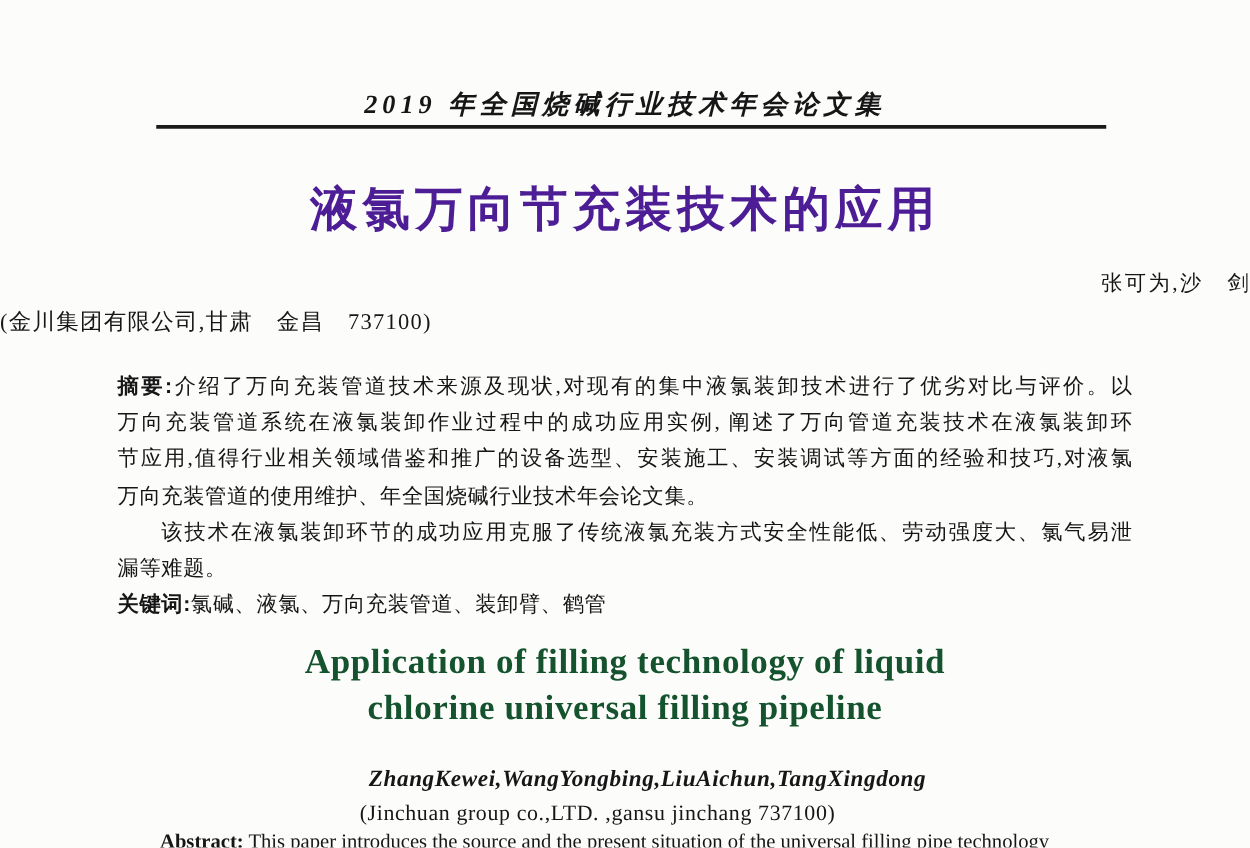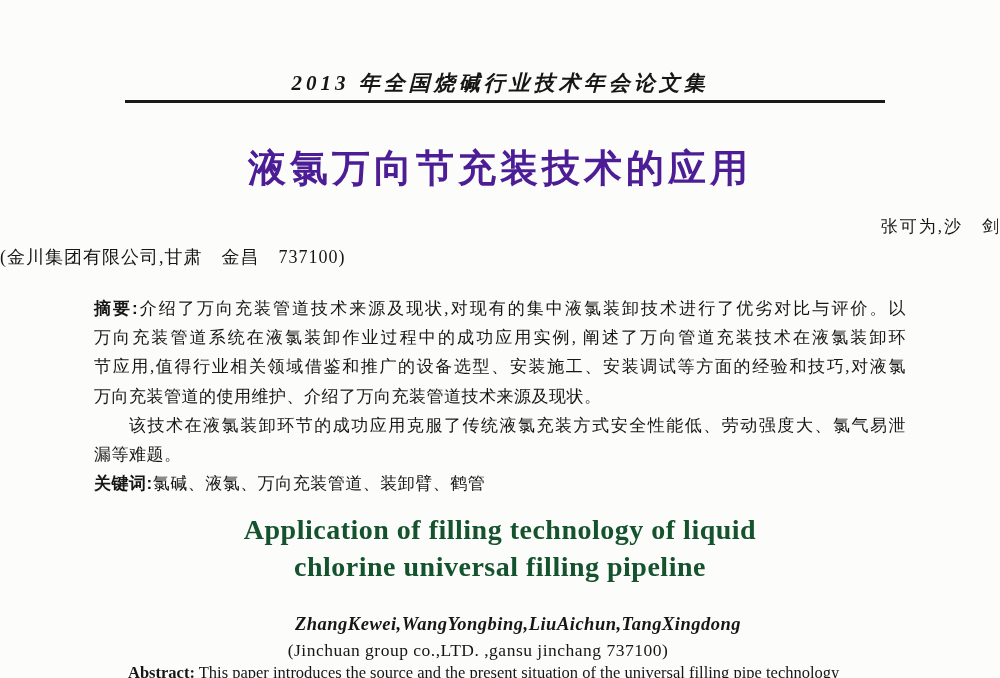--- a/index.html
+++ b/index.html
@@ -98,33 +98,33 @@
     text-indent: 34px;
     white-space: nowrap;
   }
   .lbl-en { font-weight: 700; }
 </style>
 </head>
 <body>
 
 <div class="page">
 
-  <div class="header">2013 年全国烧碱行业技术年会论文集</div>
+  <div class="header">2019 年全国烧碱行业技术年会论文集</div>
   <div class="header-rule"></div>
 
   <h1 class="title-zh">液氯万向节充装技术的应用</h1>
 
   <div class="authors-zh">张可为,沙　剑</div>
   <div class="affiliation-zh">(金川集团有限公司,甘肃　金昌　737100)</div>
 
   <div class="abstract">
     <div class="abs-line just"><span class="lbl">摘要:</span><span>介绍了万向充装管道技术来源及现状,对现有的集中液氯装卸技术进行了优劣对比与评价。以</span></div>
     <div class="abs-line just">万向充装管道系统在液氯装卸作业过程中的成功应用实例, 阐述了万向管道充装技术在液氯装卸环</div>
     <div class="abs-line just">节应用,值得行业相关领域借鉴和推广的设备选型、安装施工、安装调试等方面的经验和技巧,对液氯</div>
-    <div class="abs-line">万向充装管道的使用维护、介绍了万向充装管道技术来源及现状。</div>
+    <div class="abs-line">万向充装管道的使用维护、年全国烧碱行业技术年会论文集。</div>
     <div class="abs-line just indent">该技术在液氯装卸环节的成功应用克服了传统液氯充装方式安全性能低、劳动强度大、氯气易泄</div>
     <div class="abs-line">漏等难题。</div>
     <div class="abs-line"><span class="lbl">关键词:</span><span>氯碱、液氯、万向充装管道、装卸臂、鹤管</span></div>
   </div>
 
   <div class="title-en">
     <div>Application of filling technology of liquid</div>
     <div>chlorine universal filling pipeline</div>
   </div>
 

